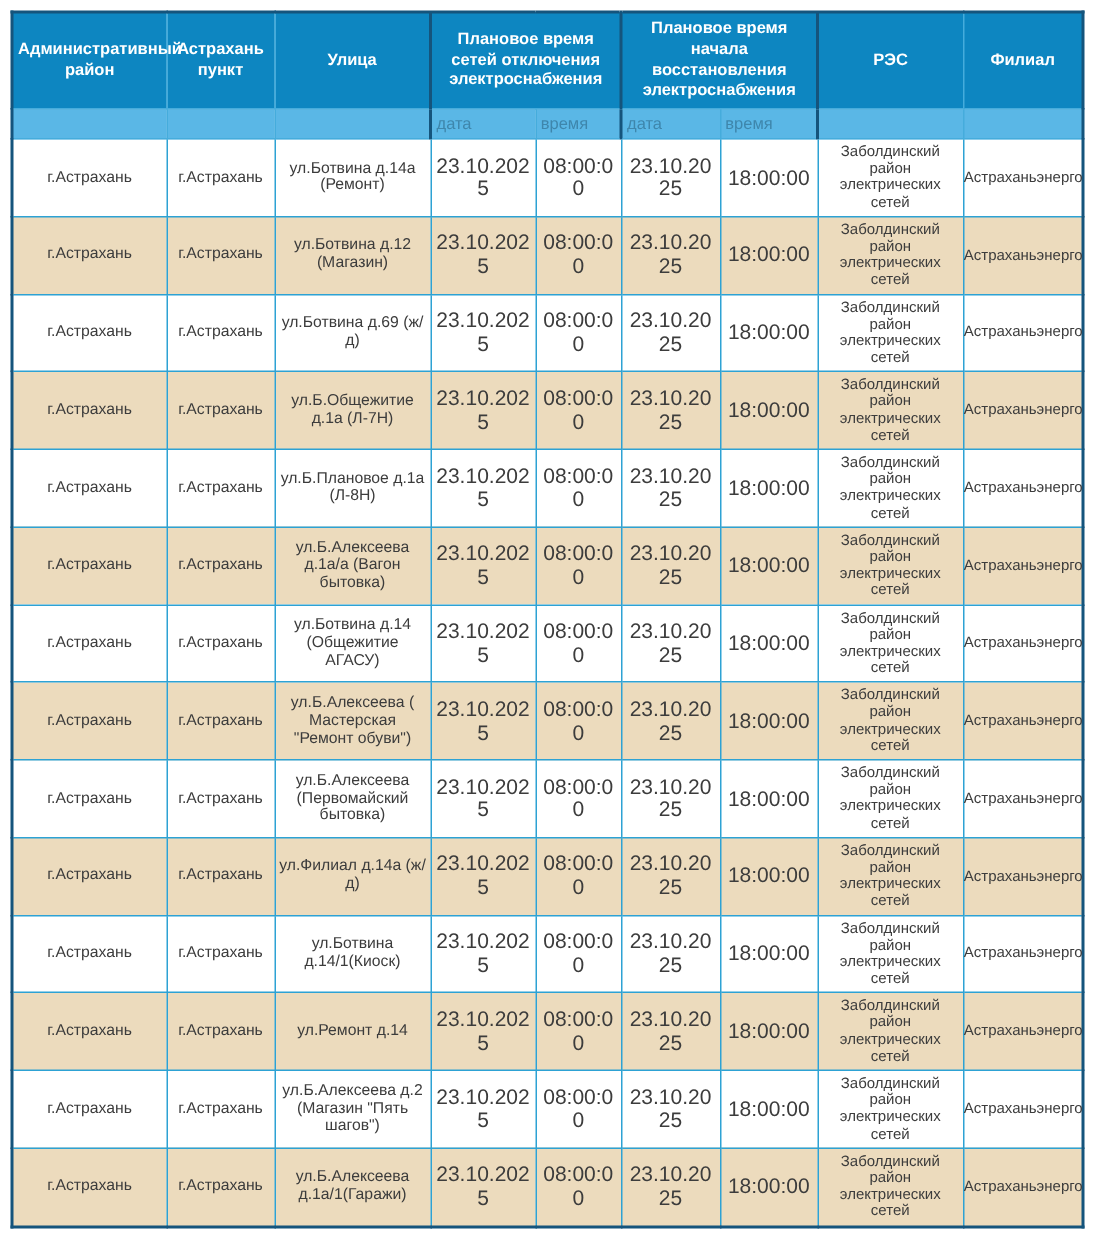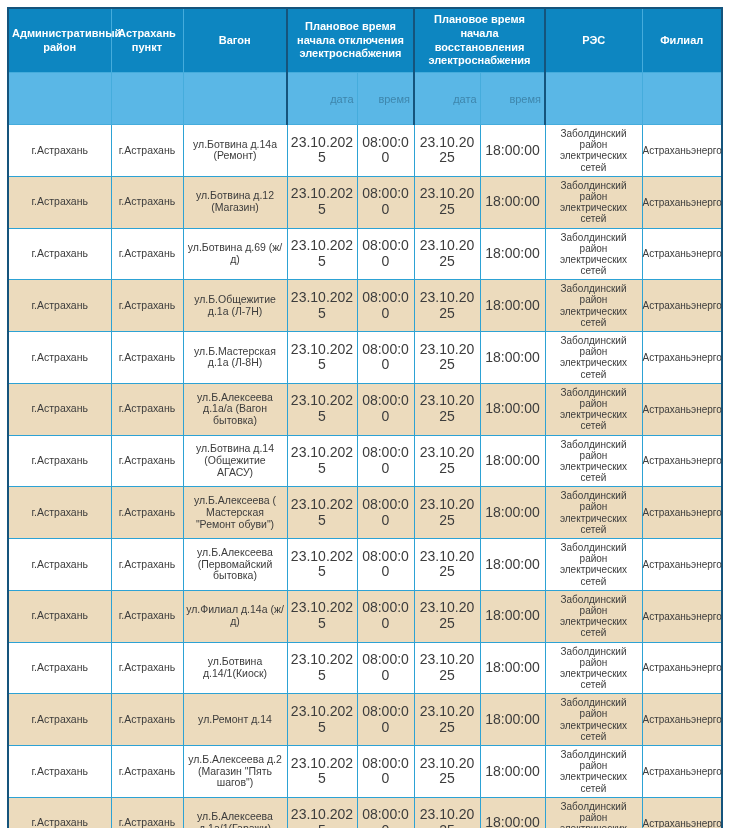--- a/index.html
+++ b/index.html
@@ -49,23 +49,23 @@
     height:40px;
     vertical-align:middle;
     text-align:center;
     line-height:1.25;
   }
   thead tr.sub-row td{
     background:var(--subheader-bg);
     color:var(--subheader-text);
     font-size:11px;
     border:1px solid var(--header-cell-border);
-    padding:18px 3px;
+    padding:2px 3px;
     height:15px;
-    text-align:right;
+    text-align:left;
   }
   .group-edge{border-left:2px solid var(--outer-border) !important;}
 
   tbody td{
     border:1px solid var(--cell-border);
     background:var(--row-bg);
     font-size:10.5px;
     line-height:1.12;
     text-align:center;
     vertical-align:middle;
@@ -90,22 +90,22 @@
         <col class="c-offtime">
         <col class="c-ondate">
         <col class="c-ontime">
       <col class="c-res">
         <col class="c-branch">
     </colgroup>
     <thead>
       <tr>
         <th>Административный район</th>
         <th>Астрахань пункт</th>
-        <th>Вагон</th>
-        <th colspan="2" class="group-edge">Плановое время начала отключения электроснабжения</th>
+        <th>Улица</th>
+        <th colspan="2" class="group-edge">Плановое время сетей отключения электроснабжения</th>
         <th colspan="2" class="group-edge">Плановое время начала восстановления электроснабжения</th>
         <th class="group-edge">РЭС</th>
         <th>Филиал</th>
       </tr>
       <tr class="sub-row">
         <td></td>
         <td></td>
         <td></td>
         <td class="group-edge">дата</td>
         <td>время</td>
@@ -156,21 +156,21 @@
     <td class="cell-date">23.10.2025</td>
     <td class="cell-time">08:00:00</td>
     <td class="cell-date">23.10.2025</td>
     <td class="cell-time">18:00:00</td>
     <td class="cell-res">Заболдинский район электрических сетей</td>
     <td class="cell-branch">Астраханьэнерго</td>
   </tr>
         <tr>
     <td class="cell-district">г.Астрахань</td>
     <td class="cell-settlement">г.Астрахань</td>
-    <td class="cell-street">ул.Б.Мастерская д.1а (Л-8Н)</td>
+    <td class="cell-street">ул.Б.Плановое д.1а (Л-8Н)</td>
     <td class="cell-date">23.10.2025</td>
     <td class="cell-time">08:00:00</td>
     <td class="cell-date">23.10.2025</td>
     <td class="cell-time">18:00:00</td>
     <td class="cell-res">Заболдинский район электрических сетей</td>
     <td class="cell-branch">Астраханьэнерго</td>
   </tr>
         <tr class="alt">
     <td class="cell-district">г.Астрахань</td>
     <td class="cell-settlement">г.Астрахань</td>

